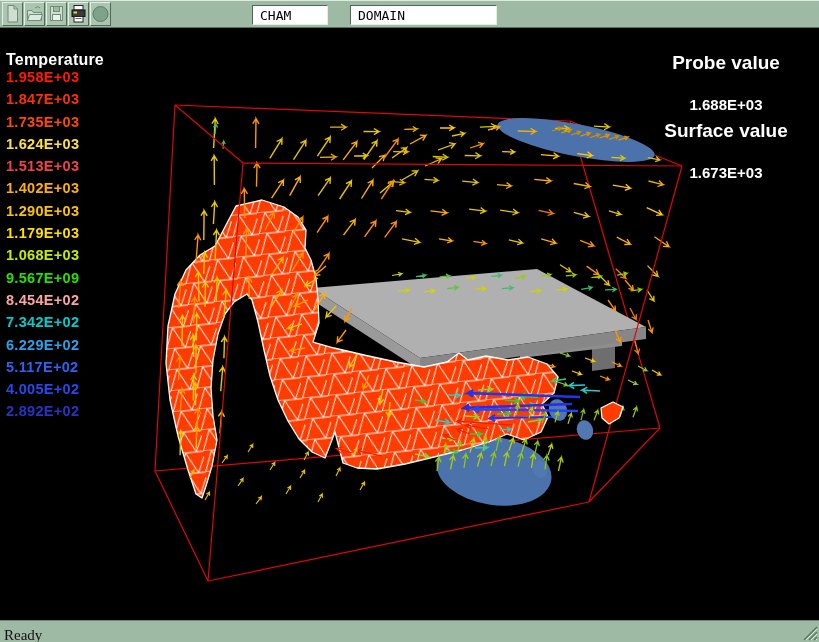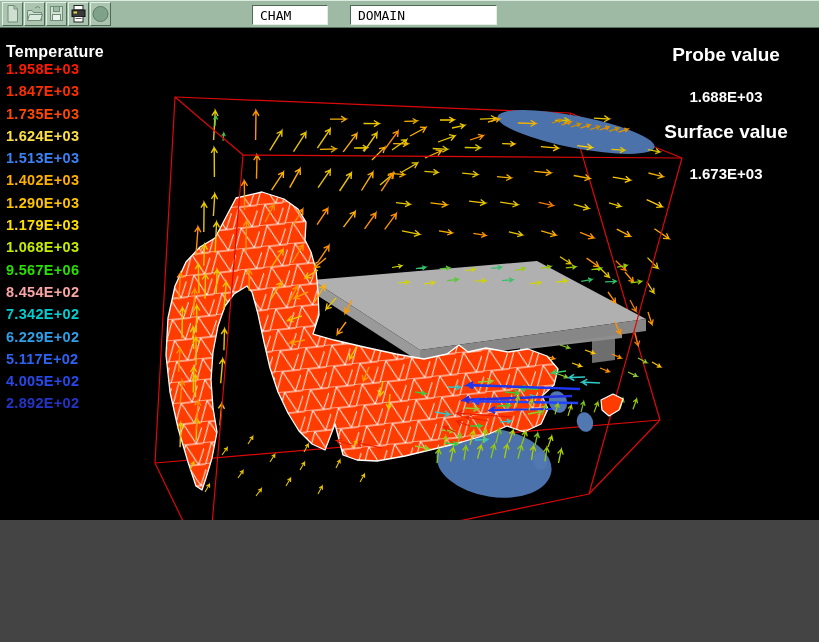--- a/index.html
+++ b/index.html
@@ -1,39 +1,39 @@
 <!DOCTYPE html>
 <html><head>
 <meta charset="utf-8">
 <style>
   html,body{margin:0;padding:0;background:#444;}
-  .window{position:relative;width:819px;height:520px;overflow:hidden;background:#000;
+  .window{position:relative;width:819px;height:642px;overflow:hidden;background:#000;
           font-family:"Liberation Sans",sans-serif;}
   
   .toolbar{position:absolute;top:0;left:0;width:819px;height:28px;background:#9ebaa4;
            border-top:1px solid #dcebe0;border-bottom:1px solid #55715c;box-sizing:border-box;}
   .tb-btn{position:absolute;top:1px;width:21px;height:24px;background:#abc5b1;
           border:1px solid;border-color:#e2efe5 #4e6956 #4e6956 #e2efe5;padding:0;margin:0;cursor:pointer;}
   .tb-btn svg{display:block;margin:0 auto;}
   .field{position:absolute;top:4px;height:20px;background:#ffffff;box-sizing:border-box;
          border:1px solid;border-color:#4e6956 #e2efe5 #e2efe5 #4e6956;
          font-family:"DejaVu Sans Mono",monospace;font-size:13px;color:#000;
          padding:2px 0 0 7px;white-space:pre;}
   
-  .viewport{position:absolute;top:28px;left:0;width:819px;height:592px;background:#000;}
+  .viewport{position:absolute;top:36px;left:0;width:819px;height:592px;background:#000;}
   .scene{position:absolute;top:0;left:0;}
   .legend{position:absolute;left:6px;top:15px;}
   .legend-title{font-size:16px;font-weight:bold;color:#fff;letter-spacing:0.2px;}
   .legend-entries{margin-top:0;}
   .legend-entry{height:22.3px;font-size:14.5px;font-weight:bold;letter-spacing:0.3px;}
   .readouts{position:absolute;left:645px;top:16px;width:162px;text-align:center;
             color:#fff;font-weight:bold;}
   .ro-label{font-size:19px;}
   .ro-value{font-size:15px;margin-top:22px;}
-  .ro-gap{margin-top:16px;}
+  .ro-gap{margin-top:7px;}
   
   .statusbar{position:absolute;top:620px;left:0;width:819px;height:22px;background:#9ebaa4;
              border-top:1px solid #6d8a75;box-sizing:border-box;
              font-family:"Liberation Serif",serif;font-size:15px;color:#111;
              padding:6px 0 0 4px;}
   .grip{position:absolute;right:1px;bottom:1px;}
 </style>
 </head>
 <body>
 
@@ -395,26 +395,26 @@
       </g>
     </svg>
 
     <div class="legend">
       <div class="legend-title">Temperature</div>
       <div class="legend-entries" id="legend-entries">
           <div class="legend-entry" style="color: rgb(255, 26, 0);">1.958E+03</div>
           <div class="legend-entry" style="color: rgb(255, 48, 0);">1.847E+03</div>
           <div class="legend-entry" style="color: rgb(255, 72, 0);">1.735E+03</div>
           <div class="legend-entry" style="color: #fde047;">1.624E+03</div>
-          <div class="legend-entry" style="color: #3b82f6;">1.513E+03</div>
+          <div class="legend-entry" style="color: #ef4444;">1.513E+03</div>
           <div class="legend-entry" style="color: rgb(255, 176, 0);">1.402E+03</div>
           <div class="legend-entry" style="color: rgb(255, 196, 0);">1.290E+03</div>
           <div class="legend-entry" style="color: rgb(255, 223, 0);">1.179E+03</div>
           <div class="legend-entry" style="color: rgb(198, 236, 0);">1.068E+03</div>
-          <div class="legend-entry" style="color: rgb(41, 224, 0);">9.567E+06</div>
+          <div class="legend-entry" style="color: rgb(41, 224, 0);">9.567E+09</div>
           <div class="legend-entry" style="color: #fca5a5;">8.454E+02</div>
           <div class="legend-entry" style="color: rgb(0, 205, 208);">7.342E+02</div>
           <div class="legend-entry" style="color: rgb(47, 159, 232);">6.229E+02</div>
           <div class="legend-entry" style="color: rgb(46, 99, 242);">5.117E+02</div>
           <div class="legend-entry" style="color: rgb(40, 72, 234);">4.005E+02</div>
           <div class="legend-entry" style="color: rgb(37, 52, 200);">2.892E+02</div>
         </div>
     </div>
 
     <div class="readouts">

